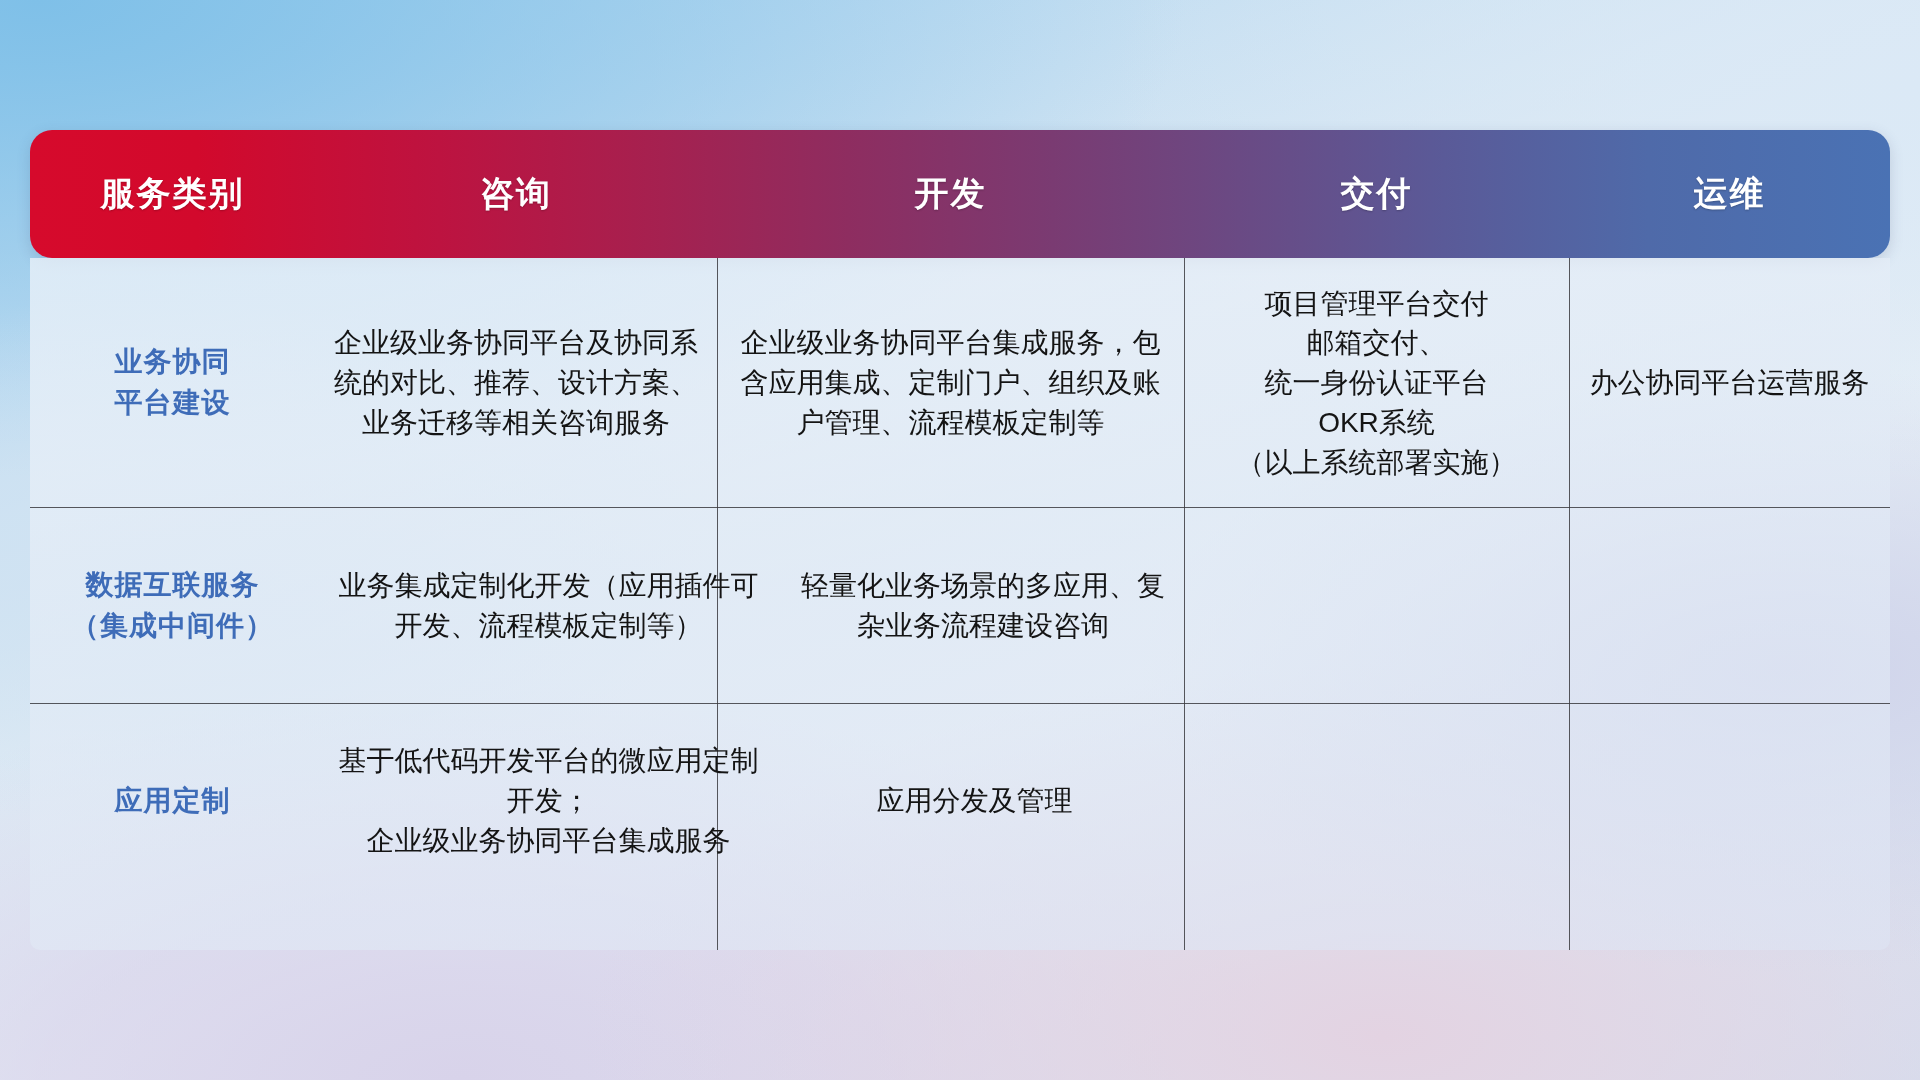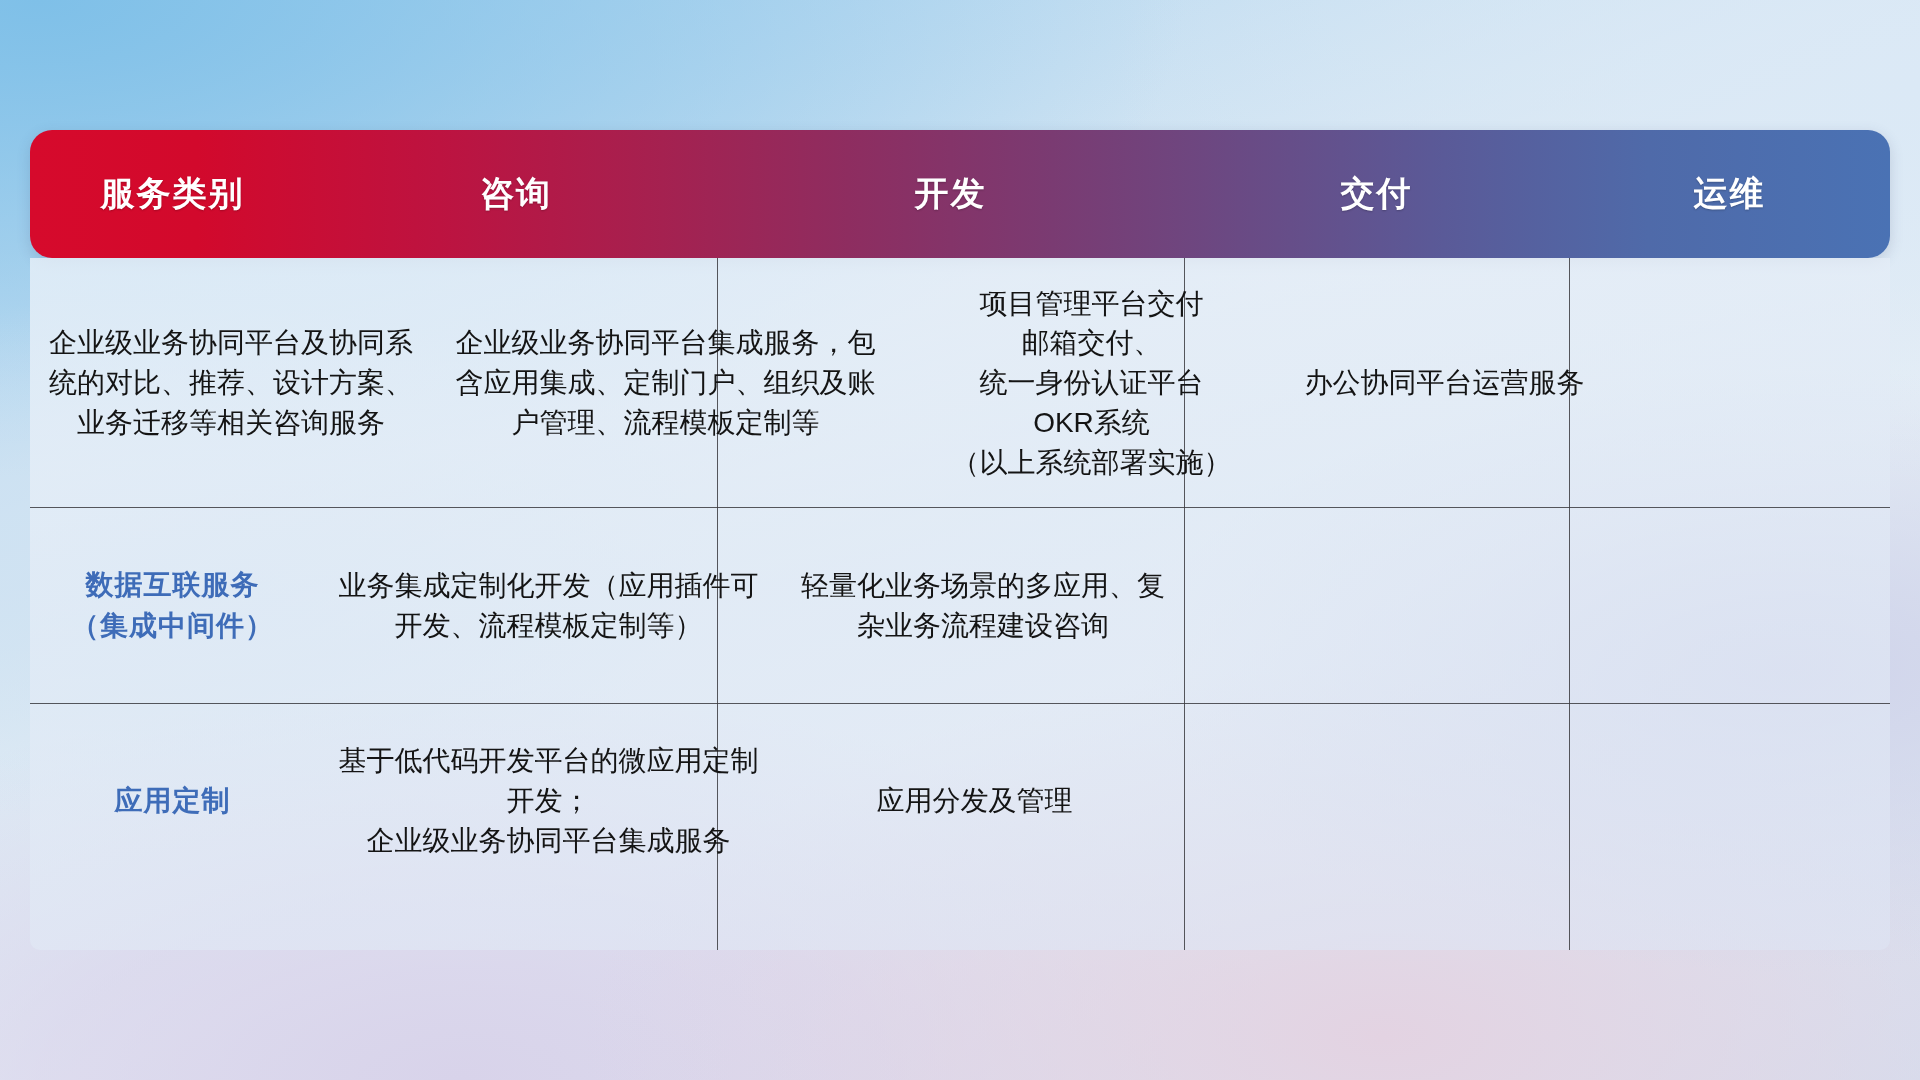--- a/index.html
+++ b/index.html
@@ -94,20 +94,22 @@
 
   <div class="tbody">
 
     <div class="hline" style="top:249px;"></div>
     <div class="hline" style="top:445px;"></div>
     <div class="vline" style="left:687px;top:0;height:692px;"></div>
     <div class="vline" style="left:1154px;top:0;height:692px;"></div>
     <div class="vline" style="left:1539px;top:0;height:692px;"></div>
 
     <div class="trow r1">
+      <div class="cell cat c0">业务协同
+平台建设</div>
       <div class="cell c1">企业级业务协同平台及协同系统的对比、推荐、设计方案、业务迁移等相关咨询服务</div>
       <div class="cell c2">企业级业务协同平台集成服务，包含应用集成、定制门户、组织及账户管理、流程模板定制等</div>
       <div class="cell c3">项目管理平台交付
 邮箱交付、
 统一身份认证平台
 OKR系统
 （以上系统部署实施）</div>
       <div class="cell c4">办公协同平台运营服务</div>
     </div>
 

